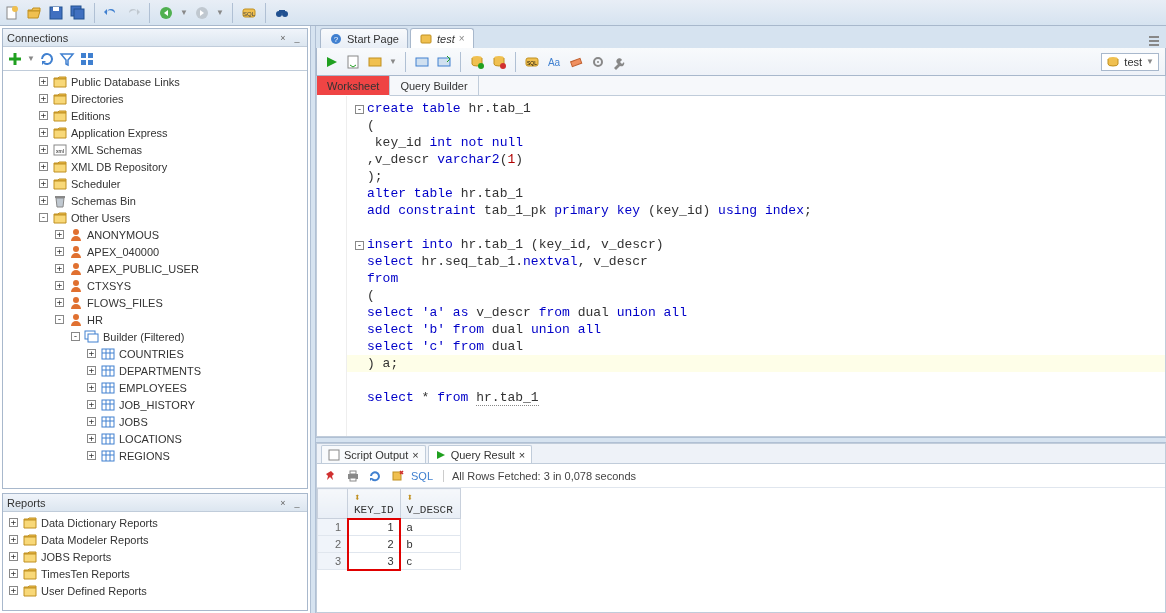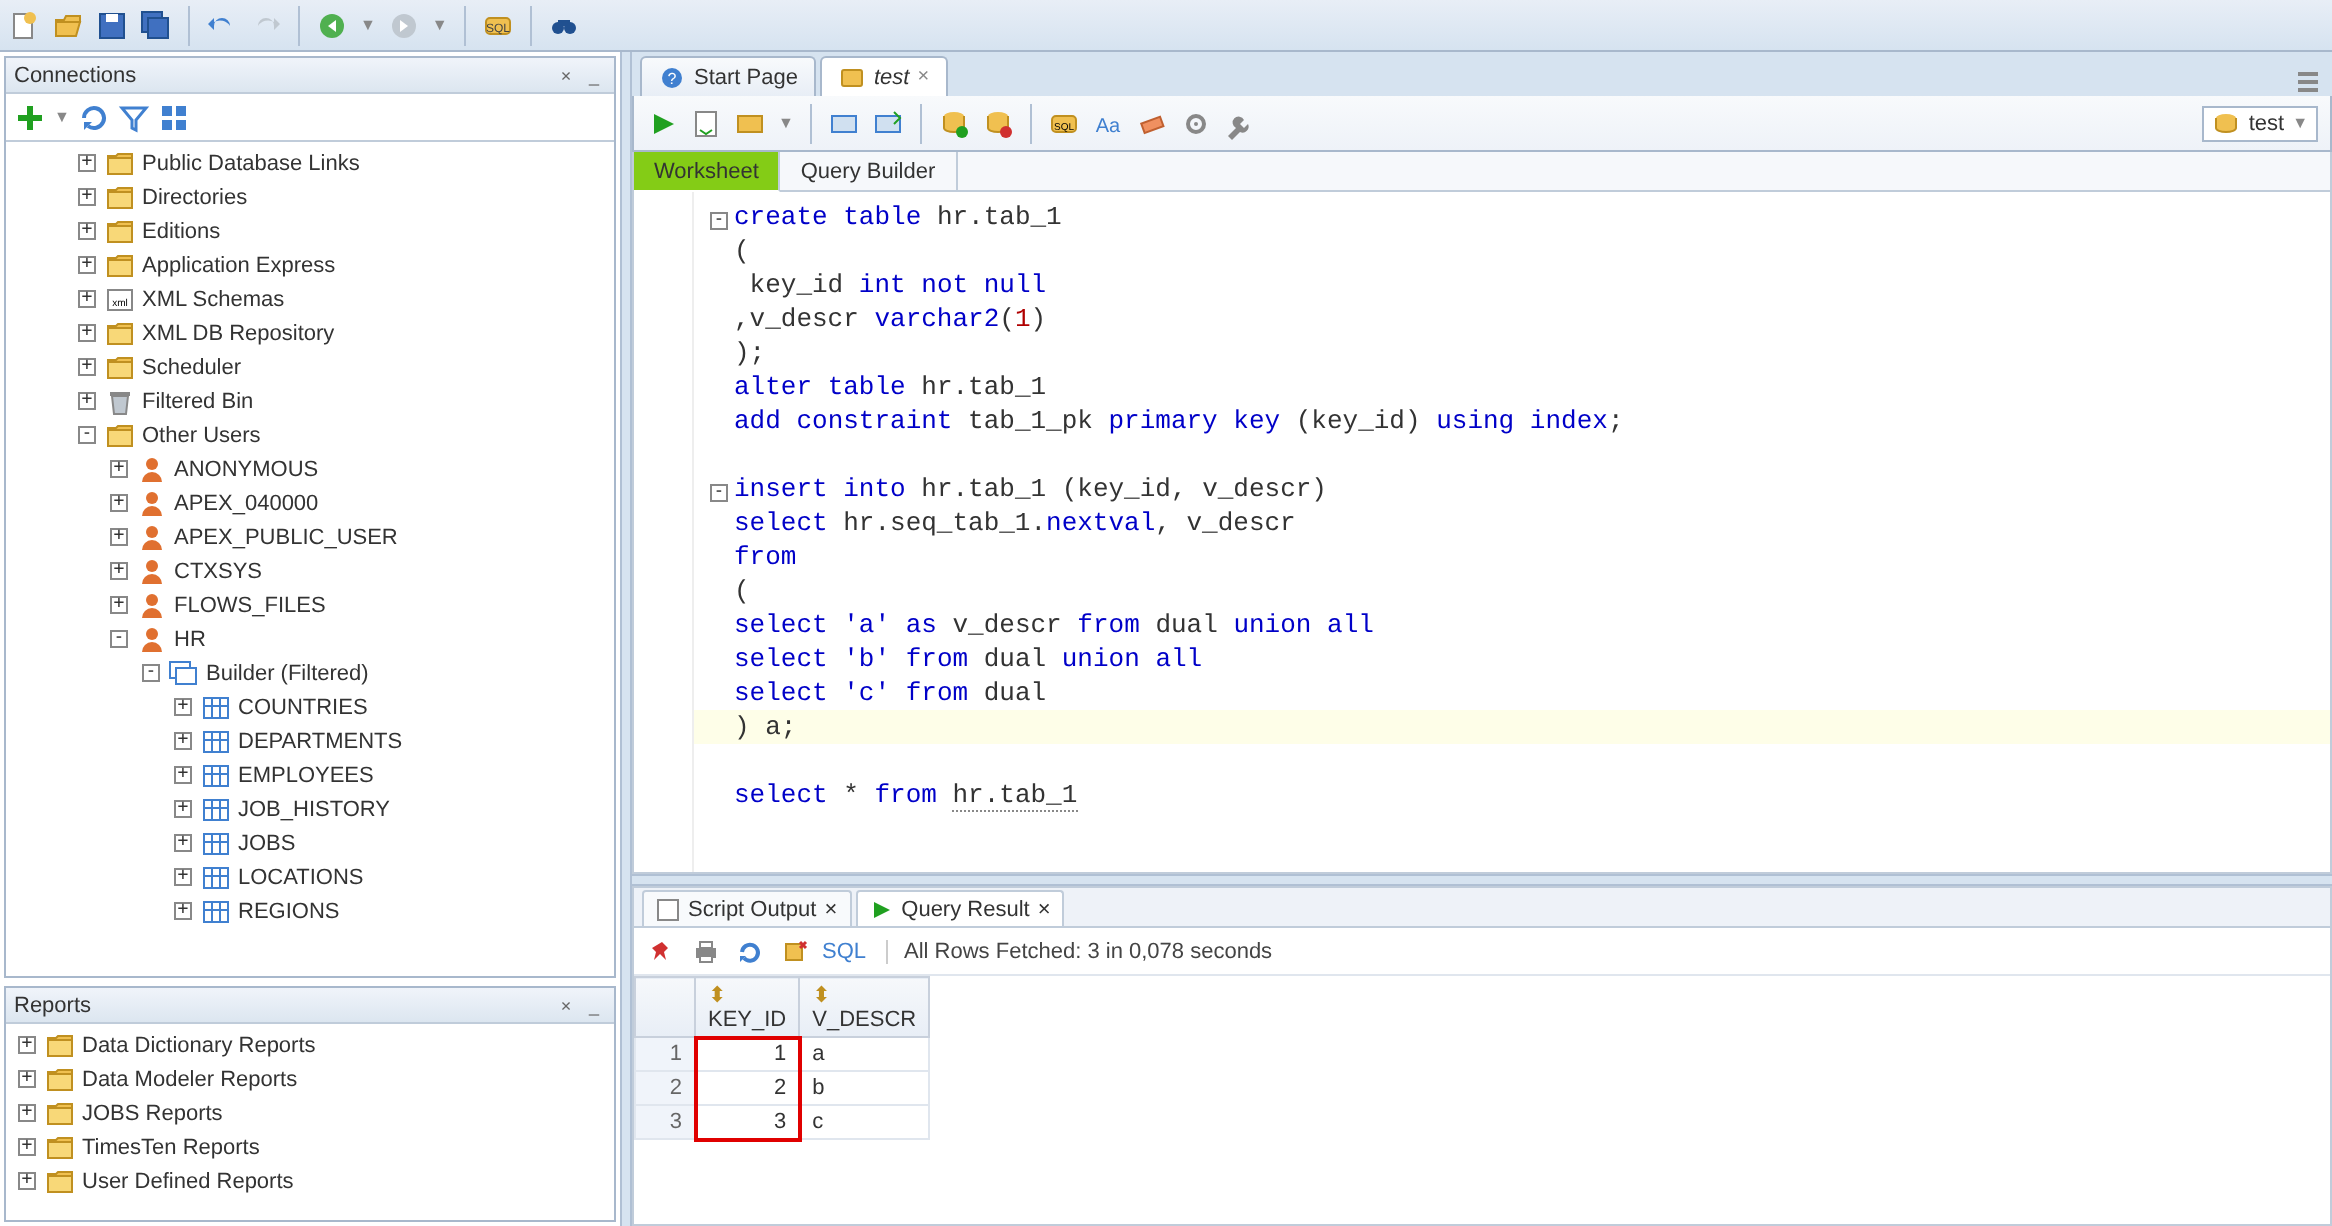--- a/index.html
+++ b/index.html
@@ -27,38 +27,38 @@
 .editor-tabs { height: 22px; display: flex; align-items: flex-end; padding-left: 4px; gap: 2px; background: #d6e3f0; }
 .editor-tab { height: 20px; border: 1px solid #a8b8cc; border-bottom: none; background: linear-gradient(#f8fafc, #e8eef6); padding: 0 8px; display: flex; align-items: center; gap: 4px; font-size: 11px; border-radius: 3px 3px 0 0; cursor: pointer; }
 .editor-tab.active { background: #fff; }
 .editor-tab .close-x { font-size: 10px; color: #888; }
 .editor-tabs .spacer { flex: 1; }
 .editor-toolbar { height: 28px; border: 1px solid #a8b8cc; border-top: none; background: linear-gradient(#f8fafc, #eef2f8); display: flex; align-items: center; padding: 0 6px; gap: 6px; }
 .editor-toolbar .spacer { flex: 1; }
 .schema-dd { border: 1px solid #a8b8cc; background: #fff; padding: 1px 4px; display: flex; align-items: center; gap: 4px; font-size: 11px; }
 .sub-tabs { height: 20px; display: flex; border: 1px solid #c0ccda; border-top: none; background: #f6f8fb; }
 .sub-tab { padding: 2px 10px; border-right: 1px solid #c0ccda; font-size: 11px; cursor: pointer; display: flex; align-items: center; }
-.sub-tab.active { background: #84cc16; border-bottom: 1px solid #fff; margin-bottom: -1px; }
+.sub-tab.active { background: #ef4444; border-bottom: 1px solid #fff; margin-bottom: -1px; }
 .code-area { flex: 1; border: 1px solid #c0ccda; border-top: none; background: #fff; display: flex; overflow: hidden; position: relative; }
 .gutter { width: 30px; background: #fff; border-right: 1px solid #eee; }
 .code { flex: 1; font-family: "Courier New", monospace; font-size: 13px; line-height: 17px; padding: 4px 6px; white-space: pre; overflow: hidden; }
 .code .kw { color: #0000c8; }
 .code .lit { color: #b00000; }
 .fold-col { width: 14px; }
 .fold-box { width: 9px; height: 9px; border: 1px solid #888; font-size: 9px; display: inline-flex; align-items: center; justify-content: center; margin-top: 4px; margin-left: 2px; font-family: monospace; }
 .hsplitter { height: 6px; background: #d6e3f0; border-top: 1px solid #b0c0d4; border-bottom: 1px solid #b0c0d4; cursor: row-resize; }
 .results-area { height: 170px; display: flex; flex-direction: column; border: 1px solid #c0ccda; }
 .result-tabs { height: 20px; display: flex; align-items: flex-end; background: #eef2f8; padding-left: 4px; gap: 2px; border-bottom: 1px solid #c0ccda; }
 .result-tab { height: 18px; border: 1px solid #c0ccda; border-bottom: none; padding: 0 6px; display: flex; align-items: center; gap: 4px; font-size: 11px; background: #f8fafc; cursor: pointer; border-radius: 2px 2px 0 0; }
 .result-tab.active { background: #fff; }
 .result-toolbar { height: 24px; display: flex; align-items: center; padding: 0 6px; gap: 6px; border-bottom: 1px solid #e0e6ee; }
 .result-toolbar .status { font-size: 11px; color: #444; border-left: 1px solid #ccc; padding-left: 8px; margin-left: 4px; }
 .result-grid { flex: 1; overflow: auto; }
 .grid-table { border-collapse: collapse; font-size: 11px; }
-.grid-table th { background: linear-gradient(#f6f8fb, #e8eef6); border: 1px solid #c8d0dc; padding: 2px 6px; font-weight: normal; text-align: left; }
+.grid-table th { background: linear-gradient(#f6f8fb, #e8eef6); border: 1px solid #c8d0dc; padding: 2px 6px; font-weight: normal; text-align: left; font-family: Liberation Mono, monospace; }
 .grid-table td { border: 1px solid #e0e6ee; padding: 2px 6px; }
 .grid-table td.rownum { background: #f0f4fa; text-align: right; color: #666; width: 30px; }
 .grid-table td.num { text-align: right; }
 .red-box { border: 2px solid #e00000; }
 .icon-folder { fill: #f0c050; stroke: #c09020; }
 svg { display: block; }
 .code-inner { position: relative; z-index: 1; }
 </style>
 </head>
 <body>
@@ -240,21 +240,21 @@
             <span class="tree-label">Scheduler</span>
           </div>
           <div class="tree-row" style="padding-left:36px">
             <span class="exp">+</span>
             <span class="tree-icon">
               <svg width="16" height="16">
                 <path d="M4 5h8l-1 9H5z" fill="#c0c8d0" stroke="#888"></path>
                 <rect x="3" y="3" width="10" height="2" fill="#888"></rect>
               </svg>
             </span>
-            <span class="tree-label">Filtered Bin</span>
+            <span class="tree-label">Schemas Bin</span>
           </div>
           <div class="tree-row" style="padding-left:36px">
             <span class="exp">-</span>
             <span class="tree-icon">
               <svg width="16" height="16">
                 <path d="M2 4h4l1-1h7v2H2z" fill="#f0c050" stroke="#c09020"></path>
                 <path d="M2 5h12v8H2z" fill="#f8d878" stroke="#c09020"></path>
               </svg>
             </span>
             <span class="tree-label">Other Users</span>

